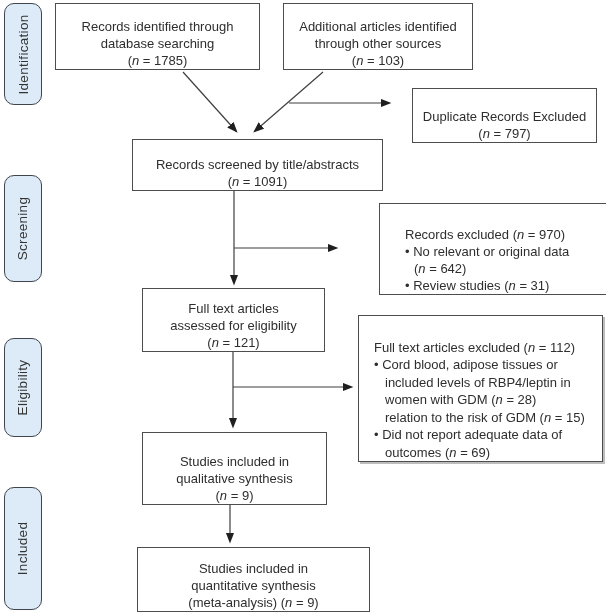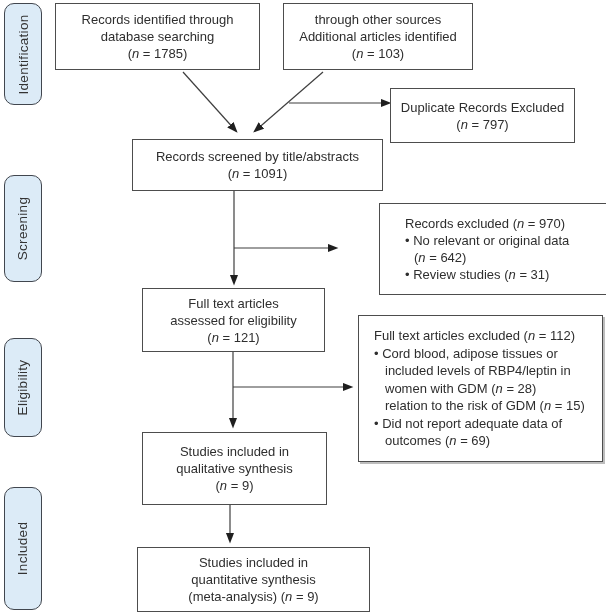--- a/index.html
+++ b/index.html
@@ -4,21 +4,21 @@
 <style>
   html,body{margin:0;padding:0;background:#fff;}
   .canvas{
     position:relative;width:606px;height:614px;background:#ffffff;
     font-family:"Liberation Sans",sans-serif;color:#2e2e2e;
     outline:1px solid #c9c9c9;overflow:hidden;
   }
   svg.arrows{position:absolute;left:0;top:0;z-index:1;}
   .box{
     position:absolute;z-index:2;background:#ffffff;border:1px solid #4d4d4d;
-    box-sizing:border-box;display:flex;flex-direction:column;justify-content:center;
+    box-sizing:border-box;display:flex;flex-direction:column;justify-content:flex-end;
     font-size:13px;line-height:17px;
   }
   .center{align-items:center;text-align:center;}
   .leftal{align-items:stretch;text-align:left;}
   .ln{white-space:nowrap;}
   .b5{padding-left:25px;padding-right:6px;margin-left:37px;}
   .b5 .hang{padding-left:9px;}
   .b7{padding-left:15px;padding-right:18px;line-height:17.5px;}
   .b7 .hang{padding-left:11px;}
   .b7{box-shadow:2px 2px 0 #bdbdbd;}
@@ -69,26 +69,26 @@
     <span>Included</span>
   </div>
 
   <div class="box center" style="left:55px;top:3px;width:205px;height:67px;">
     <div class="ln">Records identified through</div>
     <div class="ln">database searching</div>
     <div class="ln">(<i>n</i> = 1785)</div>
   </div>
 
   <div class="box center" style="left:283px;top:3px;width:190px;height:67px;">
+    <div class="ln">Additional articles identified</div>
     <div class="ln">through other sources</div>
-    <div class="ln">Additional articles identified</div>
     <div class="ln">(<i>n</i> = 103)</div>
   </div>
 
-  <div class="box center" style="left:390px;top:88px;width:185px;height:55px;">
+  <div class="box center" style="left:412px;top:88px;width:185px;height:55px;">
     <div class="ln">Duplicate Records Excluded</div>
     <div class="ln">(<i>n</i> = 797)</div>
   </div>
 
   <div class="box center" style="left:132px;top:139px;width:251px;height:52px;">
     <div class="ln">Records screened by title/abstracts</div>
     <div class="ln">(<i>n</i> = 1091)</div>
   </div>
 
   <div class="box leftal b5" style="left:342px;top:203px;width:233px;height:92px;">

